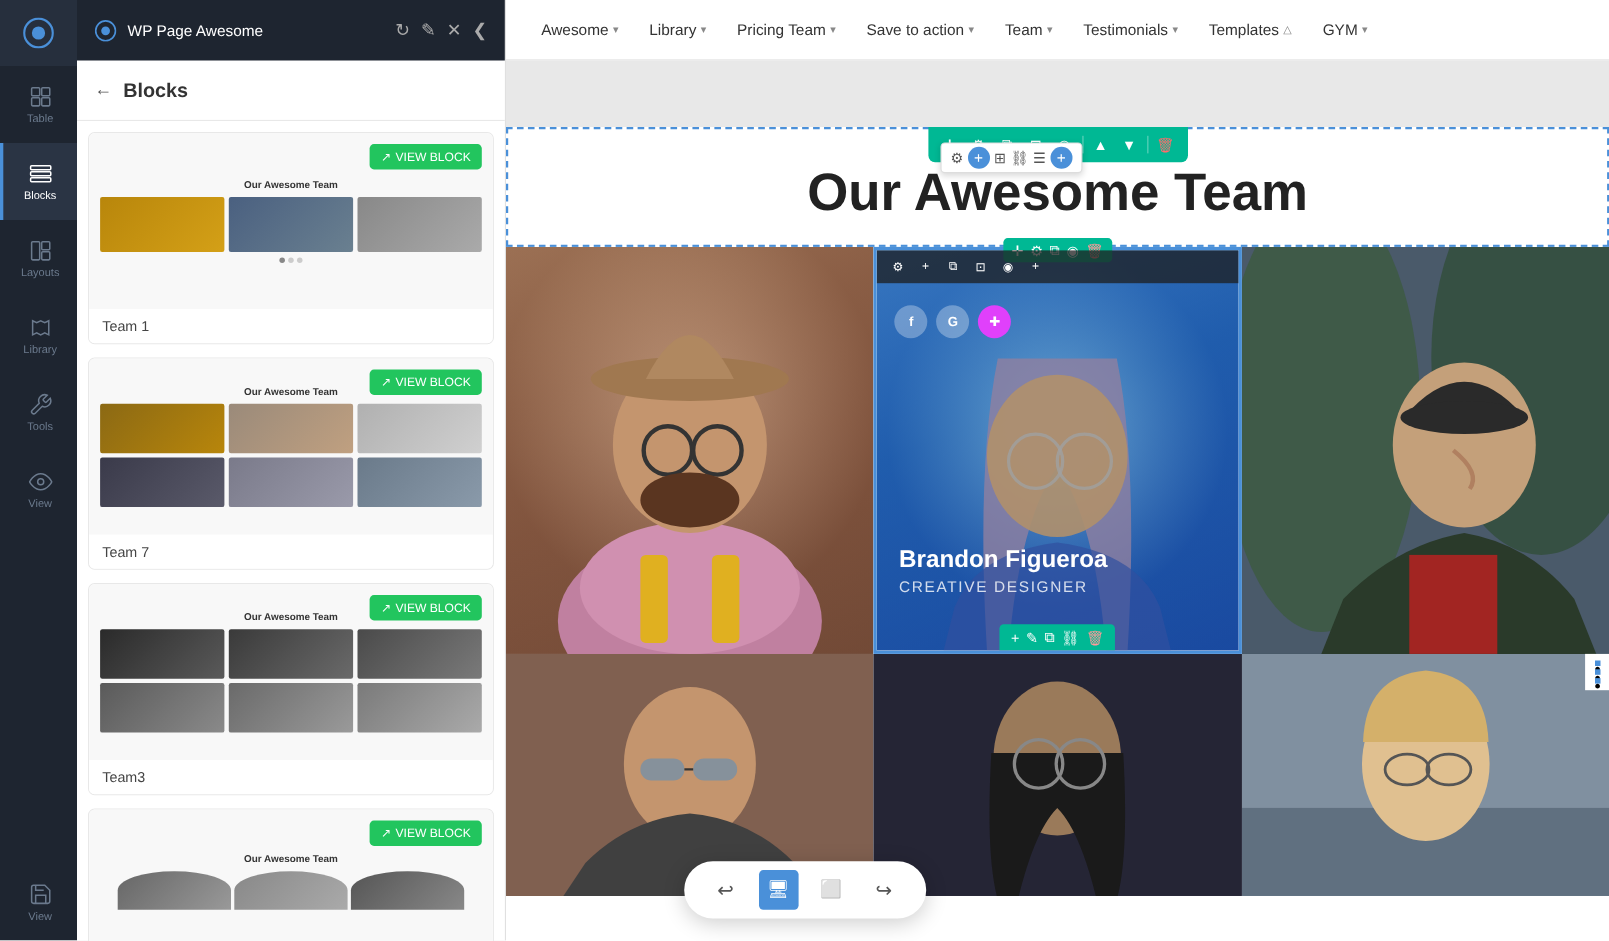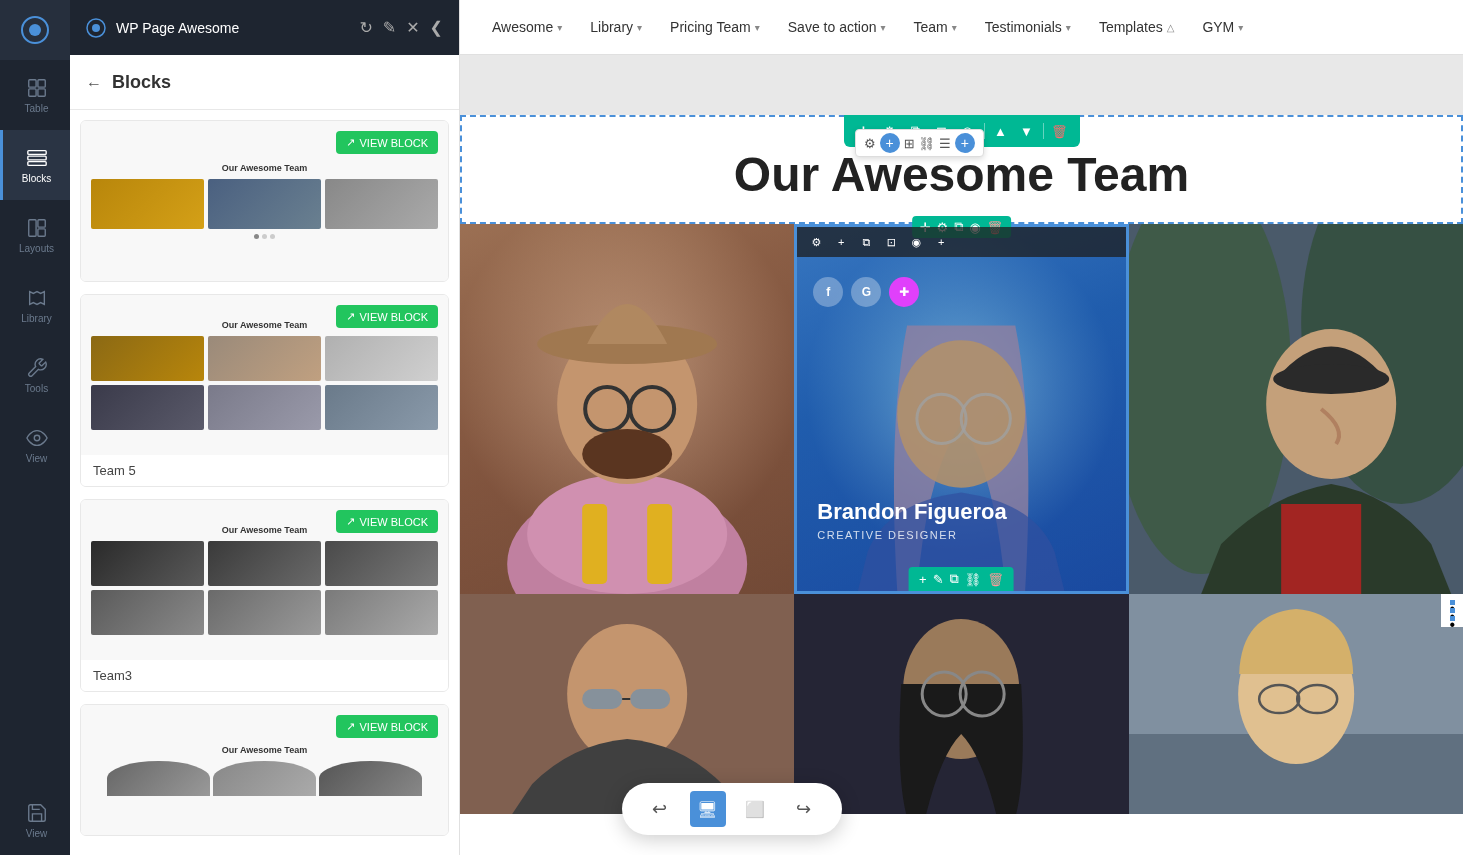--- a/index.html
+++ b/index.html
@@ -390,41 +390,42 @@
             <div class="dot active"></div>
             <div class="dot"></div>
             <div class="dot"></div>
           </div>
         </div>
         <div class="view-block-btn">
           <span>↗</span>
           <span>VIEW BLOCK</span>
         </div>
       </div>
+      <div class="block-label">Team 1</div>
     </div>
 
     <div class="block-item">
       <div class="block-preview">
         <div class="team-preview">
           <div class="team-preview-title">Our Awesome Team</div>
           <div class="team2-grid">
             <div class="team2-img q1"></div>
             <div class="team2-img q2"></div>
             <div class="team2-img q3"></div>
             <div class="team2-img q4"></div>
             <div class="team2-img q5"></div>
             <div class="team2-img q6"></div>
           </div>
         </div>
         <div class="view-block-btn">
           <span>↗</span>
           <span>VIEW BLOCK</span>
         </div>
       </div>
-      <div class="block-label">Team 5</div>
+      <div class="block-label">Team 7</div>
     </div>
 
     <div class="block-item">
       <div class="block-preview">
         <div class="team-preview">
           <div class="team-preview-title">Our Awesome Team</div>
           <div class="team3-grid">
             <div class="team3-img r1"></div>
             <div class="team3-img r2"></div>
             <div class="team3-img r3"></div>
@@ -607,21 +608,21 @@
             </div>
 
             <div style="position:absolute;top:50px;left:16px;display:flex;gap:8px;z-index:5;">
               <div style="width:30px;height:30px;background:rgba(255,255,255,0.3);border-radius:50%;display:flex;align-items:center;justify-content:center;color:#fff;font-size:12px;font-weight:bold;">f</div>
               <div style="width:30px;height:30px;background:rgba(255,255,255,0.3);border-radius:50%;display:flex;align-items:center;justify-content:center;color:#fff;font-size:12px;font-weight:bold;">G</div>
               <div style="width:30px;height:30px;background:#e040fb;border-radius:50%;display:flex;align-items:center;justify-content:center;color:#fff;font-size:12px;">✚</div>
             </div>
 
             <div style="position:absolute;bottom:50px;left:20px;color:#fff;z-index:5;">
               <h3 style="font-size:22px;font-weight:700;margin-bottom:4px;">Brandon Figueroa</h3>
-              <p style="font-size:11px;letter-spacing:1.5px;text-transform:uppercase;color:rgba(255,255,255,0.8);">CREATIVE DESIGNER</p>
+              <p style="font-size:14px;letter-spacing:1.5px;text-transform:uppercase;color:rgba(255,255,255,0.8);">CREATIVE DESIGNER</p>
             </div>
 
             <div style="position:absolute;bottom:0;left:50%;transform:translateX(-50%);background:#00b894;display:flex;align-items:center;padding:4px 10px;gap:6px;border-radius:4px 4px 0 0;z-index:10;">
               <button style="background:none;border:none;color:#fff;cursor:pointer;font-size:13px;">+</button>
               <button style="background:none;border:none;color:#fff;cursor:pointer;font-size:13px;">✎</button>
               <button style="background:none;border:none;color:#fff;cursor:pointer;font-size:13px;">⧉</button>
               <button style="background:none;border:none;color:#fff;cursor:pointer;font-size:13px;">⛓</button>
               <button style="background:none;border:none;color:#ff9999;cursor:pointer;font-size:13px;">🗑</button>
             </div>
           </div>

